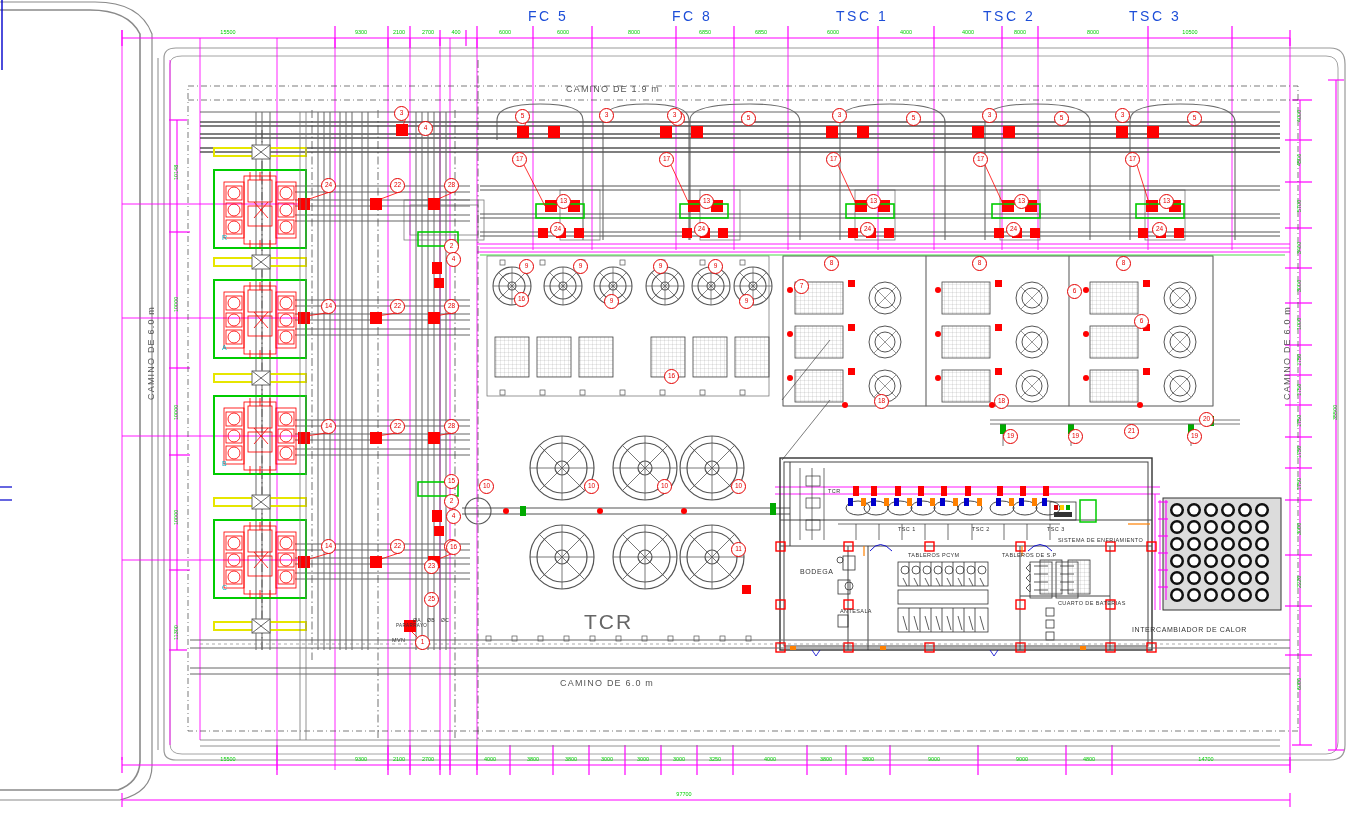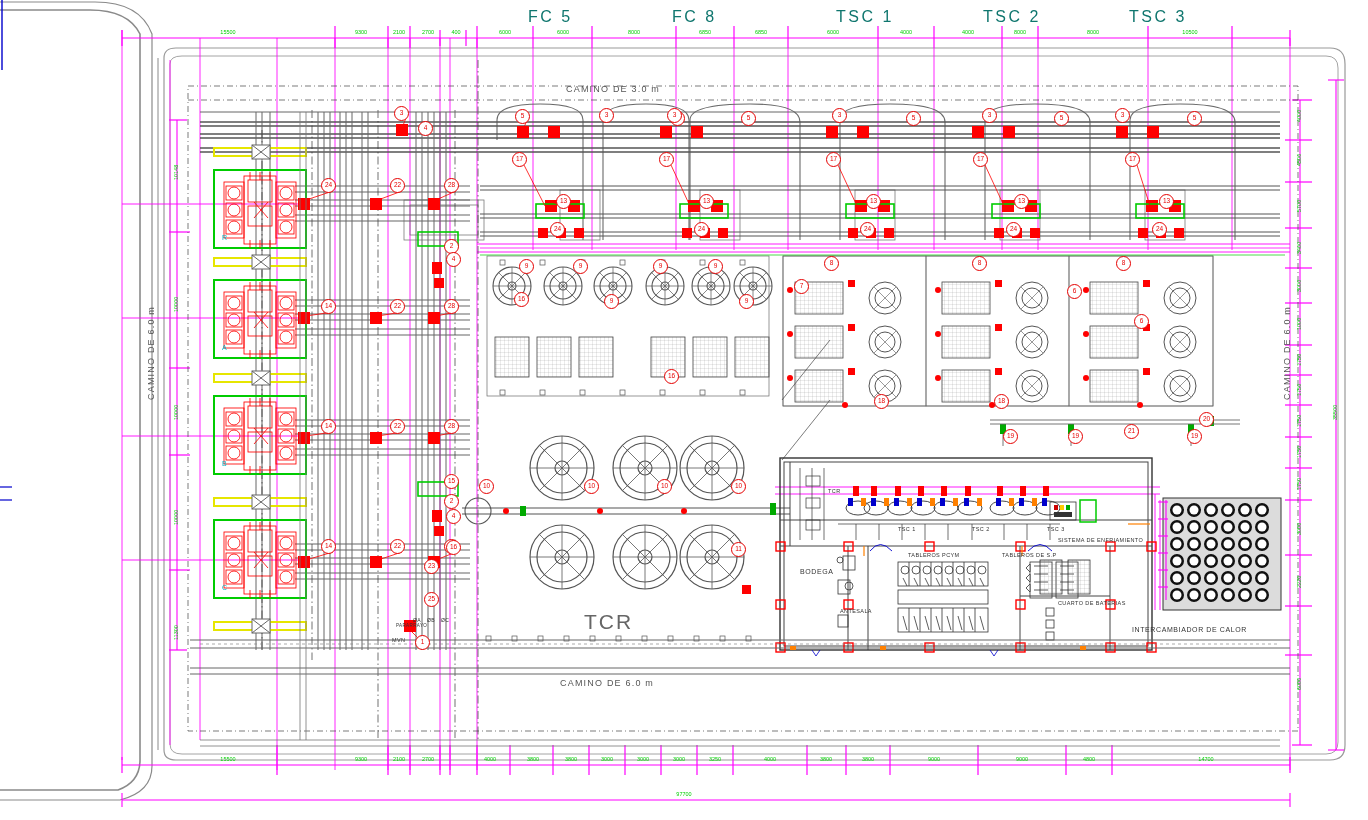--- a/index.html
+++ b/index.html
@@ -1,21 +1,21 @@
 <!DOCTYPE html>
 <html><head>
 <meta charset="utf-8">
 <title>Plant Layout CAD Drawing</title>
 <style>
   html,body{margin:0;padding:0;background:#ffffff;}
   body{font-family:"Liberation Sans", sans-serif;}
   #stage{position:relative;width:1368px;height:820px;background:#fff;overflow:hidden;}
   svg{position:absolute;left:0;top:0;}
   .lbl{position:absolute;color:#4d4d4d;font-family:"Liberation Sans",sans-serif;white-space:nowrap;letter-spacing:1px;}
-  .grid-hdr{font-size:16px;letter-spacing:2.5px;color:#0f766e;}
+  .grid-hdr{font-size:14px;letter-spacing:2.5px;color:#1d4ed8;}
   .dim{position:absolute;color:#00d000;font-size:5.5px;font-family:"Liberation Sans",sans-serif;white-space:nowrap;transform:translateX(-50%);letter-spacing:0px;}
   .dimv{position:absolute;color:#00d000;font-size:5.5px;font-family:"Liberation Sans",sans-serif;white-space:nowrap;transform-origin:0 0;}
   .cam{font-size:9px;color:#555;letter-spacing:1.2px;}
   .camv{font-size:9px;color:#555;letter-spacing:1.2px;transform:rotate(-90deg);transform-origin:0 0;}
   .rmlbl{font-size:7px;color:#333;letter-spacing:.6px;}
   .rmlbl-sm{font-size:5.5px;color:#333;letter-spacing:.4px;}
   .tcr{font-size:21px;color:#666;letter-spacing:2px;}
   .cy{color:#00b7c8;font-size:7px;}
   .balloon{position:absolute;width:13px;height:13px;border:1.1px solid #e60000;border-radius:50%;color:#e60000;font-size:6.5px;line-height:11px;text-align:center;background:#fff;font-family:"Liberation Sans",sans-serif;}
 </style>
@@ -991,21 +991,21 @@
   </g>
 
 </svg>
 
 <div class="lbl grid-hdr" style="left:528px;top:8px;">FC  5</div>
 <div class="lbl grid-hdr" style="left:672px;top:8px;">FC  8</div>
 <div class="lbl grid-hdr" style="left:836px;top:8px;">TSC  1</div>
 <div class="lbl grid-hdr" style="left:983px;top:8px;">TSC  2</div>
 <div class="lbl grid-hdr" style="left:1129px;top:8px;">TSC  3</div>
 
-<div class="lbl cam" style="left:566px;top:84px;">CAMINO  DE  3.0  m</div>
+<div class="lbl cam" style="left:566px;top:84px;">CAMINO  DE  1.9  m</div>
 <div class="lbl cam" style="left:560px;top:678px;">CAMINO  DE  6.0  m</div>
 <div class="lbl camv" style="left:146px;top:400px;">CAMINO  DE  6.0  m</div>
 <div class="lbl camv" style="left:1282px;top:400px;">CAMINO  DE  6.0  m</div>
 
 <div class="lbl tcr" style="left:584px;top:610px;">TCR</div>
 <div class="lbl rmlbl" style="left:1132px;top:626px;">INTERCAMBIADOR  DE  CALOR</div>
 <div class="lbl rmlbl" style="left:800px;top:568px;">BODEGA</div>
 <div class="lbl rmlbl-sm" style="left:840px;top:608px;">ANTESALA</div>
 <div class="lbl rmlbl-sm" style="left:908px;top:552px;">TABLEROS  PCYM</div>
 <div class="lbl rmlbl-sm" style="left:1002px;top:552px;">TABLEROS  DE  S.P</div>

